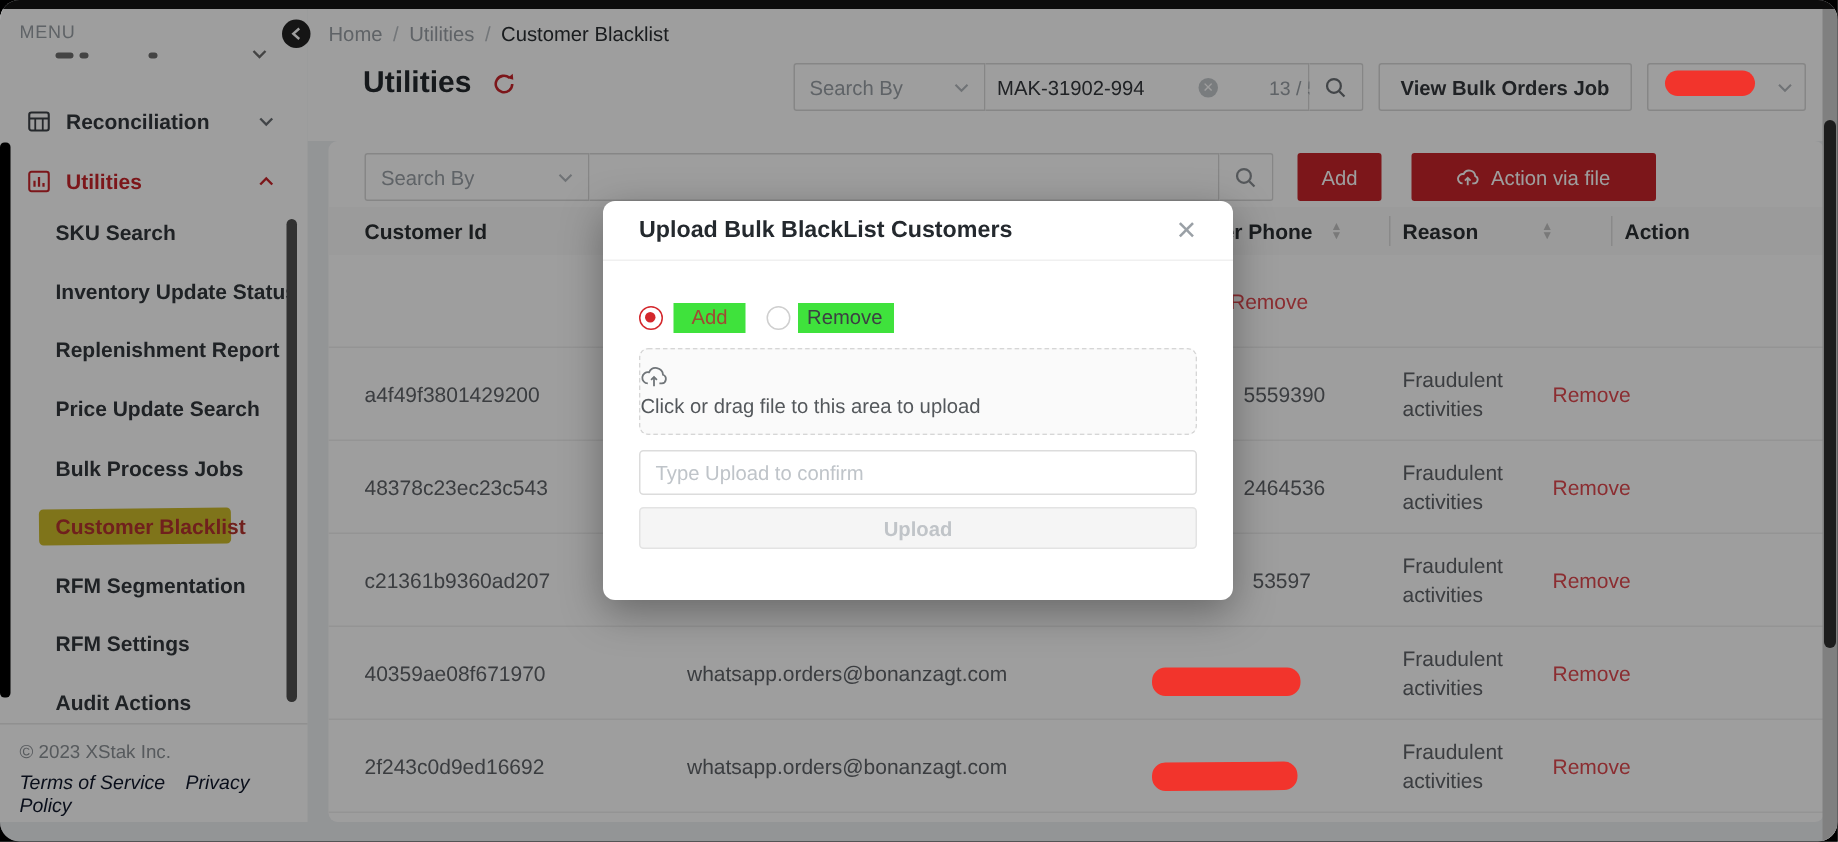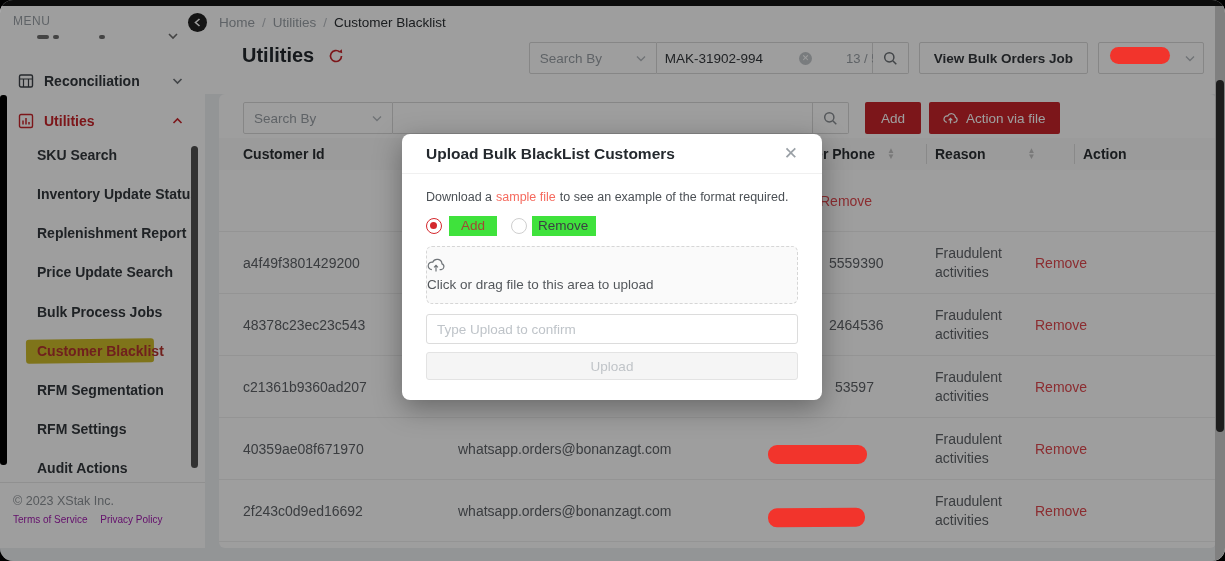--- a/index.html
+++ b/index.html
@@ -24,21 +24,21 @@
   .sb-item .sb-ico { width:16px; height:16px; margin-left:18px; margin-right:10px; flex:none; }
   .sb-item .sb-text { font-size:14px; font-weight:700; color:#33383d; }
   .sb-item .sb-chev { margin-left:auto; margin-right:22px; }
   .sb-item.active .sb-text { color:#c9252b; }
   .sub-item { position:absolute; left:37px; font-size:14px; font-weight:700; color:#33383d; cursor:pointer; white-space:nowrap; }
   .sub-item.highlighted-wrap { left:0; z-index:150; }
   .hl-yellow { position:absolute; left:26px; top:-4px; width:128px; height:24px; background:#cdbb2b; border-radius:3px; transform:rotate(-0.6deg); }
   .hl-text { position:absolute; left:37px; top:0; color:#b5342f; font-size:14px; font-weight:700; white-space:nowrap; }
   .sb-divider { position:absolute; left:0; top:476px; width:205px; height:1px; background:#e8e8e8; }
   .sb-footer-copy { position:absolute; left:13px; top:488px; font-size:12.5px; color:#8c9196; }
-  .sb-footer-links { position:absolute; left:13px; top:508px; font-size:10px; color:#a21caf; }
+  .sb-footer-links { position:absolute; left:13px; top:508px; font-size:13px; color:#0f172a;font-style:italic; }
   .sb-footer-links span { margin-right:10px; cursor:pointer; }
 
   
   .content-header { position:absolute; left:205px; top:6px; width:1011px; height:88px; background:#fff; z-index:9; }
   .collapse-btn { position:absolute; left:188px; top:13px; width:19px; height:19px; border-radius:50%; background:#222; z-index:20; display:flex; align-items:center; justify-content:center; cursor:pointer; }
   .breadcrumb { position:absolute; left:219px; top:15px; font-size:13.5px; color:#9aa0a6; z-index:11; }
   .breadcrumb .sep { margin:0 7px; color:#b9bec3; }
   .breadcrumb .current { color:#2b2f33; }
   .title-row { position:absolute; left:242px; top:44px; display:flex; align-items:center; z-index:11; }
   .page-title { font-size:20px; font-weight:700; color:#24292e; }
@@ -59,21 +59,21 @@
   
   .card { position:absolute; left:219px; top:94px; width:997px; height:454px; background:#fff; border-radius:6px; z-index:9; overflow:hidden; }
   .toolbar { display:flex; align-items:center; padding:8px 24px 0 24px; height:40px; }
   .tb-select { width:150px; height:32px; border:1px solid #d9d9d9; border-radius:2px 0 0 2px; background:#fff; display:flex; align-items:center; padding:0 10px; font-size:13.5px; color:#9aa0a6; cursor:pointer; }
   .tb-select .chev { margin-left:auto; }
   .tb-input { flex:none; width:420px; height:32px; border:1px solid #d9d9d9; border-left:none; background:#fff; }
   .tb-input input { width:100%; height:100%; border:none; outline:none; font-size:13.5px; padding:0 8px; background:transparent; }
   .tb-search { width:36px; height:32px; border:1px solid #d9d9d9; border-left:none; border-radius:0 2px 2px 0; display:flex; align-items:center; justify-content:center; cursor:pointer; background:#fff; }
   .btn-red { height:32px; background:#c9252b; color:#fff; font-size:13.5px; border:none; border-radius:2px; display:flex; align-items:center; justify-content:center; cursor:pointer; }
   .btn-add { width:56px; margin-left:16px; }
-  .btn-avf { margin-left:8px; padding:0 14px; }
+  .btn-avf { margin-left:20px; padding:0 30px; }
   .btn-avf svg { margin-right:8px; }
 
   .thead { display:flex; align-items:center; height:32px; margin-top:4px; background:#fafafa; font-size:14px; font-weight:700; color:#2b2f33; padding-left:24px; }
   .th { display:flex; align-items:center; position:relative; height:100%; }
   .th.sep::after { content:""; position:absolute; right:8px; top:6px; width:1px; height:20px; background:#dedede; }
   .col-id { width:215px; } .col-email { width:305px; } .col-phone { width:172px; } .col-reason { width:148px; } .col-action { flex:1; }
   .sorter { display:flex; flex-direction:column; margin-left:12px; cursor:pointer; }
   .sorter i { font-style:normal; font-size:8px; line-height:6px; color:#c3c3c3; }
 
   .trow { display:flex; align-items:center; height:62px; border-bottom:1px solid #efefef; padding-left:24px; font-size:14px; color:#5f6368; }
@@ -104,21 +104,21 @@
   .radio.checked { border:1.5px solid #d4282d; position:relative; }
   .radio.checked::after { content:""; position:absolute; left:3px; top:3px; width:7px; height:7px; border-radius:50%; background:#d4282d; }
   .radio.unchecked { border:1px solid #cfcfcf; }
   .radio-label-add { margin-left:7px; background:#3fe23c; padding:2px 12px 3px 12px; font-size:13.5px; color:#a04a33; font-weight:400; }
   .radio-remove { margin-left:14px; }
   .radio-label-remove { margin-left:5px; background:#3fe23c; padding:2px 8px 3px 6px; font-size:13.5px; color:#3c4043; }
   .dragger { margin-top:10px; height:58px; border:1px dashed #d6d6d6; border-radius:6px; background:#fafafa; display:flex; flex-direction:column; align-items:flex-start; justify-content:center; cursor:pointer; }
   .dragger-text { font-size:13.5px; color:#54585c; margin-top:4px; }
   .confirm-input { margin-top:10px; width:100%; height:30px; border:1px solid #dcdcdc; border-radius:3px; padding:0 10px; font-size:13.5px; color:#34383c; outline:none; }
   .confirm-input::placeholder { color:#bfc4c9; }
-  .upload-btn { margin-top:8px; width:100%; height:28px; background:#f5f5f5; border:1px solid #e3e3e3; border-radius:3px; color:#c0c4c8; font-size:13.5px; cursor:not-allowed; }
+  .upload-btn { margin-top:8px; width:100%; height:28px; background:#f5f5f5; border:1px solid #e3e3e3; border-radius:3px; color:#c0c4c8; font-size:13.5px; cursor:not-allowed;font-weight:bold; }
 </style>
 </head>
 <body>
 
 <div class="app">
 
   <div class="top-strip"></div>
   <div class="left-strip"></div>
   <div class="right-scroll-track"></div>
   <div class="right-scroll-thumb"></div>
@@ -333,23 +333,20 @@
   <div class="redact-bar redact-phone-5"></div>
   <div class="redact-bar redact-phone-6"></div>
   <div class="redact-bar redact-account"></div>
 
   <div class="modal">
     <div class="modal-header">
       <span class="modal-title">Upload Bulk BlackList Customers</span>
       <span class="modal-close">✕</span>
     </div>
     <div class="modal-body">
-      <div class="dl-line">
-        <span>Download a</span><span class="sample-link">sample file</span><span>to see an example of the format required.</span>
-      </div>
       <div class="radio-row">
         <span class="radio checked"></span>
         <span class="radio-label-add">Add</span>
         <span class="radio unchecked radio-remove"></span>
         <span class="radio-label-remove">Remove</span>
       </div>
       <div class="dragger">
         <svg width="18" height="15" viewBox="0 0 24 20">
             <path d="M6.5 15.5A5 5 0 1 1 7.6 5.6 6.5 6.5 0 0 1 20 7.8 4 4 0 0 1 19 15.5h-2.2" fill="none" stroke="#707579" stroke-width="1.6"></path>
             <line x1="12" y1="18" x2="12" y2="10" stroke="#707579" stroke-width="1.6"></line>

